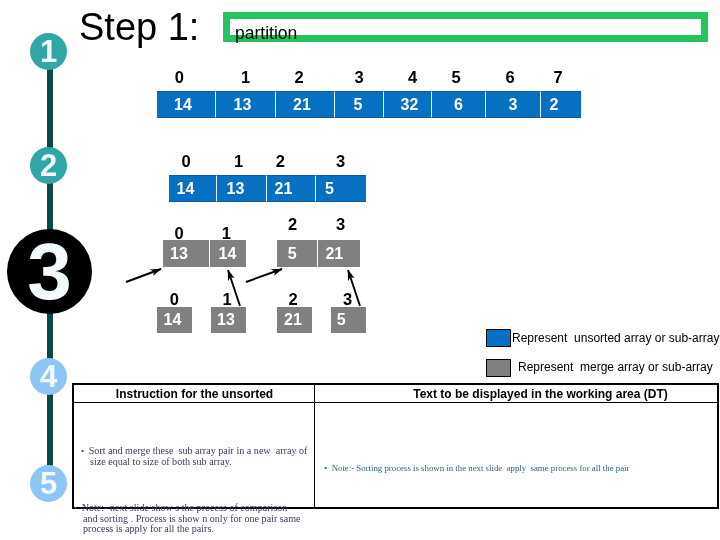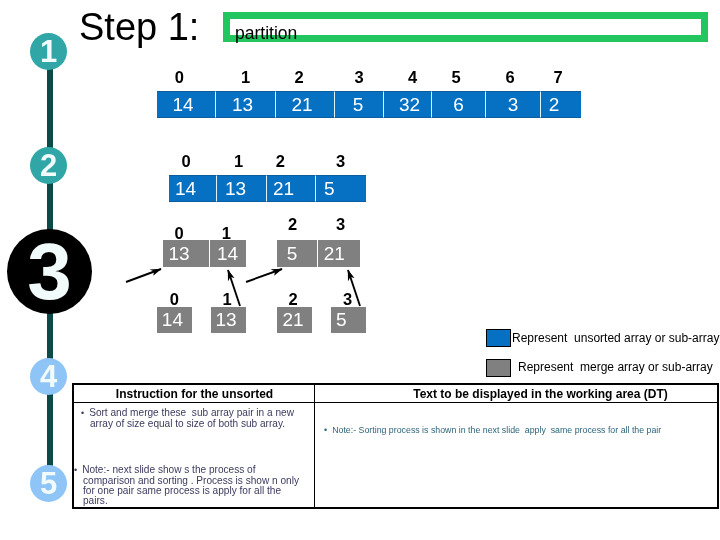--- a/index.html
+++ b/index.html
@@ -17,45 +17,45 @@
   .step-blue{background:#8FC4F7;}
   .step-black{background:#000000;}
 
   
   #title{position:absolute;left:79px;top:7px;font-size:38px;font-weight:normal;
          color:#000;letter-spacing:0px;line-height:40px;white-space:nowrap;}
   #title-box{position:absolute;left:223px;top:12px;width:485px;height:30px;
          border:7px solid #22c55e;box-sizing:border-box;background:#fff;}
   #title-box span{position:absolute;left:5px;top:4px;font-size:17.5px;color:#000;line-height:20px;}
   .cell{position:absolute;box-sizing:border-box;color:#FFFFFF;
-        font-weight:normal;text-align:center;font-size:19px;
+        font-weight:bold;text-align:center;font-size:16px;
         display:flex;align-items:center;justify-content:center;}
   .cell.blue{background:#0670C3;border-right:1px solid #DFF3FB;
         border-top:1px solid #0D5C9E;border-bottom:1px solid #0D5C9E;}
   .cell.blue.last{border-right:none;}
   .cell.gray{background:#808080;border-right:1px solid #FFFFFF;}
   .cell.gray.last{border-right:none;}
   .idx{position:absolute;font-size:16.5px;font-weight:bold;color:#000;
        text-align:center;line-height:17px;}
 
   
   .legend-sw{position:absolute;box-sizing:border-box;border:1px solid #000;}
   .legend-tx{position:absolute;font-size:12px;color:#000;white-space:pre;}
 
   
   #tbl{position:absolute;left:72px;top:383px;width:647px;height:126px;
        border:2px solid #000;box-sizing:border-box;background:#fff;}
   #tbl .vline{position:absolute;left:240px;top:0;width:1px;height:100%;background:#000;}
   #tbl .hline{position:absolute;left:0;top:17px;width:100%;height:1px;background:#000;}
   .th{position:absolute;top:2px;font-size:12px;font-weight:bold;color:#000;
       text-align:center;}
-  .bullet{position:absolute;font-family:Liberation Sans, sans-serif;font-size:10.1px;
+  .bullet{position:absolute;font-family:Liberation Serif, serif;font-size:10.1px;
           color:#3B3B5E;line-height:9.9px;
           text-indent:-9px;padding-left:9px;box-sizing:border-box;
-          white-space:pre-wrap;}
+          white-space:pre-wrap;margin-top:38px;}
   .bullet.right{font-size:8.8px;line-height:9.5px;color:#1F4E5F;text-indent:-7px;padding-left:7px;}
   .bullet.teal{color:#2E6478;}
   .bullet.rtop{color:#000000;}
   .bullet .bdot{font-size:9px;}
 </style>
 </head>
 <body>
 
 <div id="slide">
 

